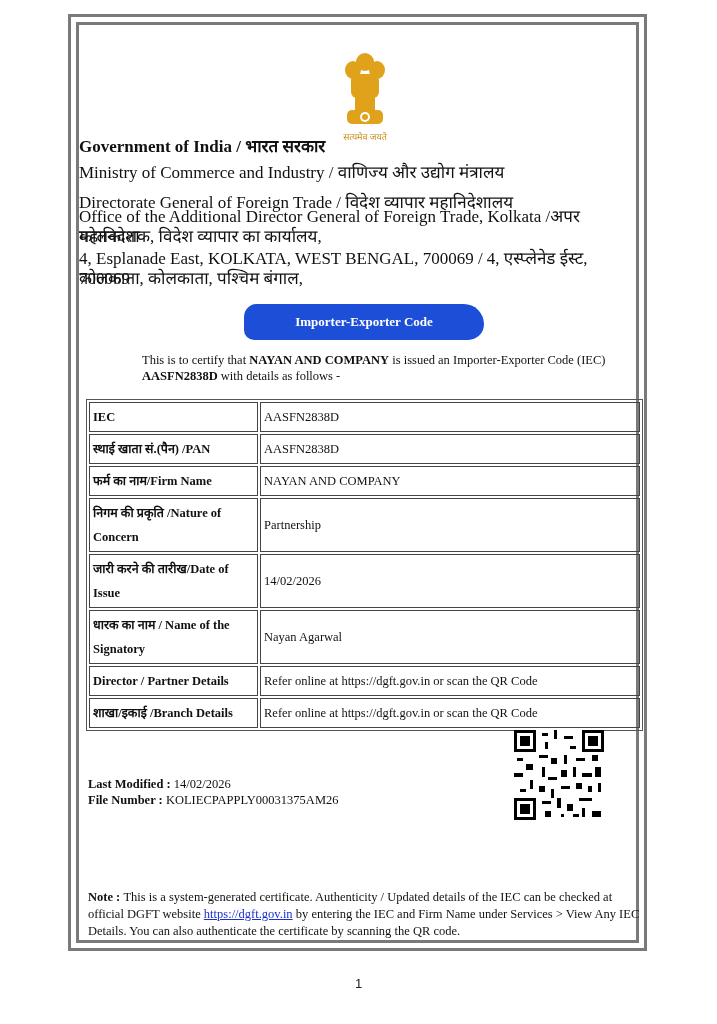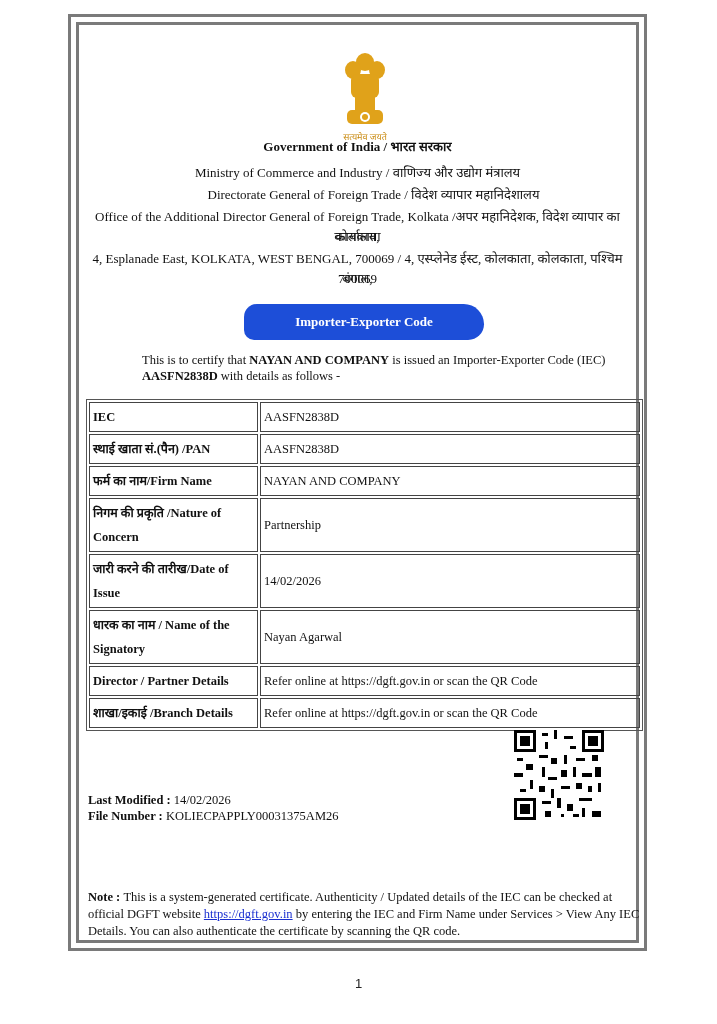--- a/index.html
+++ b/index.html
@@ -3,34 +3,34 @@
 <meta charset="utf-8">
 <style>
   html, body { margin: 0; padding: 0; background: #ffffff; }
   body { width: 717px; height: 1024px; position: relative; overflow: hidden;
          font-family: "Liberation Serif", "DejaVu Serif", serif; color: #111; }
   .outer-frame { position: absolute; left: 68px; top: 14px; width: 579px; height: 937px;
                  border: 3px solid #7a7a7a; box-sizing: border-box; }
   .inner-frame { position: absolute; left: 5px; top: 5px; right: 5px; bottom: 5px;
                  border: 3px solid #7a7a7a; }
   .emblem { position: absolute; left: 258px; top: 23px; width: 56px; height: 98px; }
-  .center-block { position: absolute; left: 0; right: 0; text-align: center; font-size: 13px; line-height: 20px; }
+  .center-block { position: absolute; left: 0; right: 0; font-size: 17px; line-height: 20px; }
   .gov-title { top: 112px; font-weight: bold; }
   .pill { position: absolute; left: 165px; top: 279px; width: 240px; height: 36px;
           background: #1d4ed8; color: #fff; border-radius: 18px 28px 22px 14px;
           display: flex; align-items: center; justify-content: center;
           font-weight: bold; font-size: 13px; }
   .certify { position: absolute; left: 63px; top: 327px; width: 470px; font-size: 12.5px; line-height: 16px; }
   .certify b { font-weight: bold; }
   table.details { position: absolute; left: 7px; top: 374px; width: 557px; border-collapse: separate;
                   border-spacing: 2px; border: 1px solid #555; font-size: 12.5px; }
   table.details td { border: 1px solid #444; padding: 2px 3px; vertical-align: middle; }
   table.details td.lbl { width: 161px; font-weight: bold; line-height: 24px; }
   table.details td.val { line-height: 16px; }
-  .meta { position: absolute; left: 9px; top: 751px; font-size: 12.5px; line-height: 16px; margin-top: 16px; }
+  .meta { position: absolute; left: 9px; top: 751px; font-size: 12.5px; line-height: 16px; }
   .meta b { font-weight: bold; }
   .qr { position: absolute; left: 435px; top: 705px; width: 90px; height: 90px; }
   .note { position: absolute; left: 9px; top: 864px; width: 552px; font-size: 12.5px; line-height: 17px; }
   .note a { color: #1a2fd0; text-decoration: underline; }
   .page-num { position: absolute; left: 0; right: 0; top: 976px; text-align: center;
               font-family: "Liberation Sans", sans-serif; font-size: 13px; color: #222; }
 </style>
 </head>
 <body>
 
@@ -46,21 +46,21 @@
         <rect x="18" y="48" width="20" height="16"></rect>
         <rect x="10" y="62" width="36" height="14" rx="5"></rect>
         <circle cx="28" cy="69" r="5" fill="#fff"></circle>
         <circle cx="28" cy="69" r="3"></circle>
       </g>
       <text x="28" y="92" text-anchor="middle" font-size="9" fill="#c98a10">सत्यमेव जयते</text>
     </svg>
 
     <div class="center-block gov-title">Government of India / भारत सरकार</div>
     <div class="center-block" style="top:138px;">Ministry of Commerce and Industry / वाणिज्य और उद्योग मंत्रालय</div>
-    <div class="center-block" style="top:160px;margin-left:32px;">Directorate General of Foreign Trade / विदेश व्यापार महानिदेशालय</div>
+    <div class="center-block" style="top:168px;">Directorate General of Foreign Trade / विदेश व्यापार महानिदेशालय</div>
     <div class="center-block" style="top:182px;">Office of the Additional Director General of Foreign Trade, Kolkata /अपर महानिदेशक, विदेश व्यापार का कार्यालय,</div>
     <div class="center-block" style="top:202px;">कोलकाता</div>
     <div class="center-block" style="top:224px;">4, Esplanade East, KOLKATA, WEST BENGAL, 700069  / 4, एस्प्लेनेड ईस्ट, कोलकाता, कोलकाता, पश्चिम बंगाल,</div>
     <div class="center-block" style="top:244px;">700069</div>
 
     <div class="pill">Importer-Exporter Code</div>
 
     <div class="certify"><span>This is to certify that </span><b>NAYAN AND COMPANY</b><span> is issued an Importer-Exporter Code (IEC) </span><b>AASFN2838D</b><span> with details as follows -</span></div>
 
     <table class="details">

